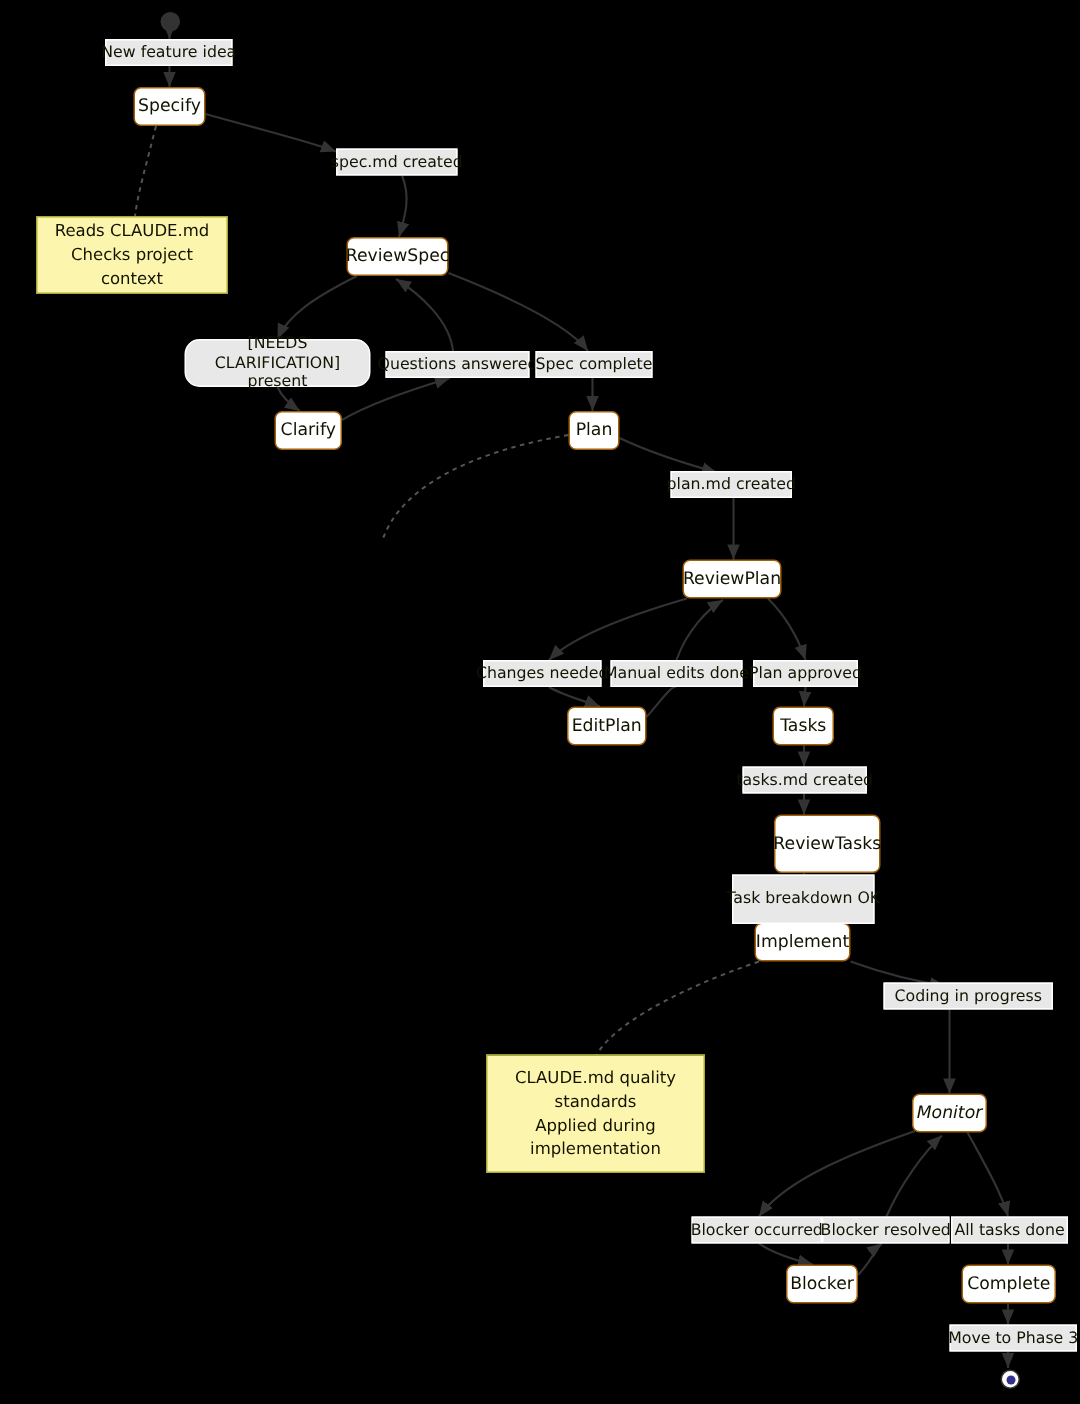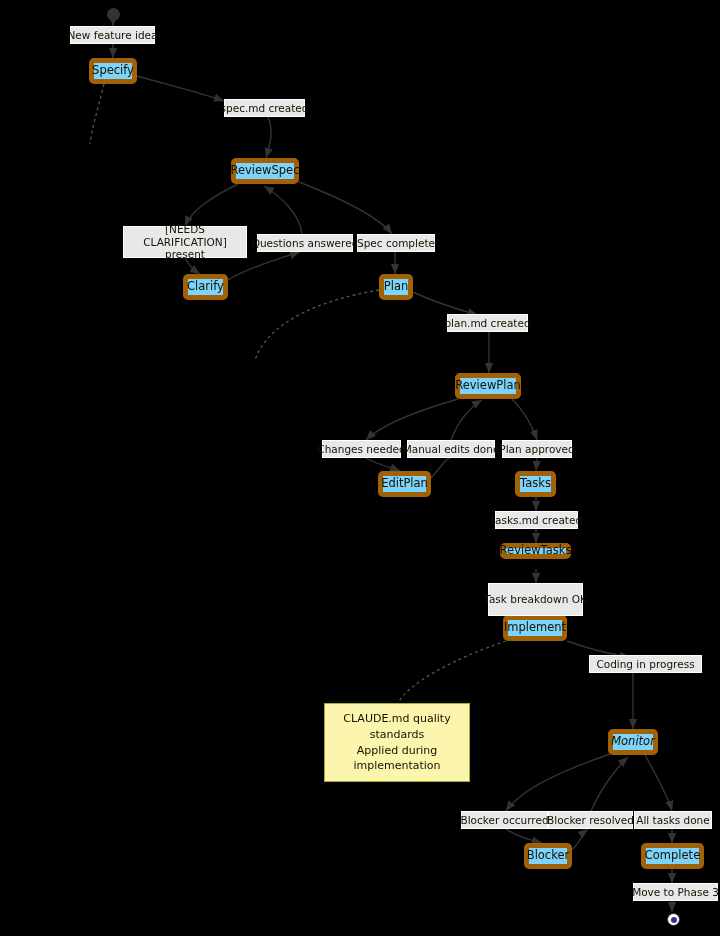--- a/index.html
+++ b/index.html
@@ -6,22 +6,22 @@
   body{
     font-family:"DejaVu Sans","Liberation Sans",sans-serif;
     width:720px;height:936px;overflow:hidden;
   }
   #canvas{position:relative;width:720px;height:936px;background:#000;}
   #edges{position:absolute;left:0;top:0;width:720px;height:936px;}
 
   
   .node{
     position:absolute;
-    background:#7dd3fc;
-    border:5px solid #a16207;
+    background:#ffffff;
+    border:1px solid #a16207;
     border-radius:5px;
     color:#131300;
     font-size:11.5px;
     line-height:1.15;
     display:flex;align-items:center;justify-content:center;
     text-align:center;
     box-sizing:border-box;
     white-space:nowrap;
     z-index:4;
   }
@@ -139,21 +139,21 @@
       <path d="M104,84 C98,108 92,128 90,144"></path>
       <path d="M379,290 C320,300 268,322 255,360"></path>
       <path d="M506,641 C450,660 408,684 398,703"></path>
     </g>
   </svg>
 
   <div class="startpt" style="left:107px;top:8px;"></div>
 
   <div class="elabel" style="left:70px;top:26px;width:85px;height:18px;">New feature idea</div>
   <div class="elabel" style="left:224px;top:99px;width:81px;height:18px;">spec.md created</div>
-  <div class="elabel two" style="left:123px;top:226px;width:124px;height:32px;flex-direction:column;">
+  <div class="elabel two" style="left:123px;top:226px;width:124px;height:32px;flex-direction:column;border-radius:10px;">
     <span>[NEEDS CLARIFICATION]</span>
     <span>present</span>
   </div>
   <div class="elabel" style="left:257px;top:234px;width:96px;height:18px;">Questions answered</div>
   <div class="elabel" style="left:357px;top:234px;width:78px;height:18px;">Spec complete</div>
   <div class="elabel" style="left:447px;top:314px;width:81px;height:18px;">plan.md created</div>
   <div class="elabel" style="left:322px;top:440px;width:79px;height:18px;">Changes needed</div>
   <div class="elabel" style="left:407px;top:440px;width:88px;height:18px;">Manual edits done</div>
   <div class="elabel" style="left:502px;top:440px;width:70px;height:18px;">Plan approved</div>
   <div class="elabel" style="left:495px;top:511px;width:83px;height:18px;">tasks.md created</div>
@@ -164,26 +164,30 @@
   <div class="elabel" style="left:634px;top:811px;width:78px;height:18px;">All tasks done</div>
   <div class="elabel" style="left:633px;top:883px;width:85px;height:18px;">Move to Phase 3</div>
 
   <div class="node" style="left:89px;top:58px;width:48px;height:26px;">Specify</div>
   <div class="node" style="left:231px;top:158px;width:68px;height:26px;">ReviewSpec</div>
   <div class="node" style="left:183px;top:274px;width:45px;height:26px;">Clarify</div>
   <div class="node" style="left:379px;top:274px;width:34px;height:26px;">Plan</div>
   <div class="node" style="left:455px;top:373px;width:66px;height:26px;">ReviewPlan</div>
   <div class="node" style="left:378px;top:471px;width:53px;height:26px;">EditPlan</div>
   <div class="node" style="left:515px;top:471px;width:41px;height:26px;">Tasks</div>
-  <div class="node" style="left:500px;top:543px;width:71px;height:16px;">ReviewTasks</div>
+  <div class="node" style="left:516px;top:543px;width:71px;height:39px;">ReviewTasks</div>
   <div class="node" style="left:503px;top:615px;width:64px;height:26px;">Implement</div>
   <div class="node" style="left:608px;top:729px;width:50px;height:26px;font-style:italic;">Monitor</div>
   <div class="node" style="left:524px;top:843px;width:48px;height:26px;">Blocker</div>
   <div class="node" style="left:641px;top:843px;width:63px;height:26px;">Complete</div>
 
+  <div class="note" style="left:24px;top:144px;width:128px;height:52px;flex-direction:column;">
+    <span>Reads CLAUDE.md</span>
+    <span>Checks project context</span>
+  </div>
   <div class="note" style="left:324px;top:703px;width:146px;height:79px;flex-direction:column;">
     <span>CLAUDE.md quality</span>
     <span>standards</span>
     <span>Applied during</span>
     <span>implementation</span>
   </div>
 
   <div class="endpt" style="left:667px;top:913px;">
     <i></i>
   </div>

